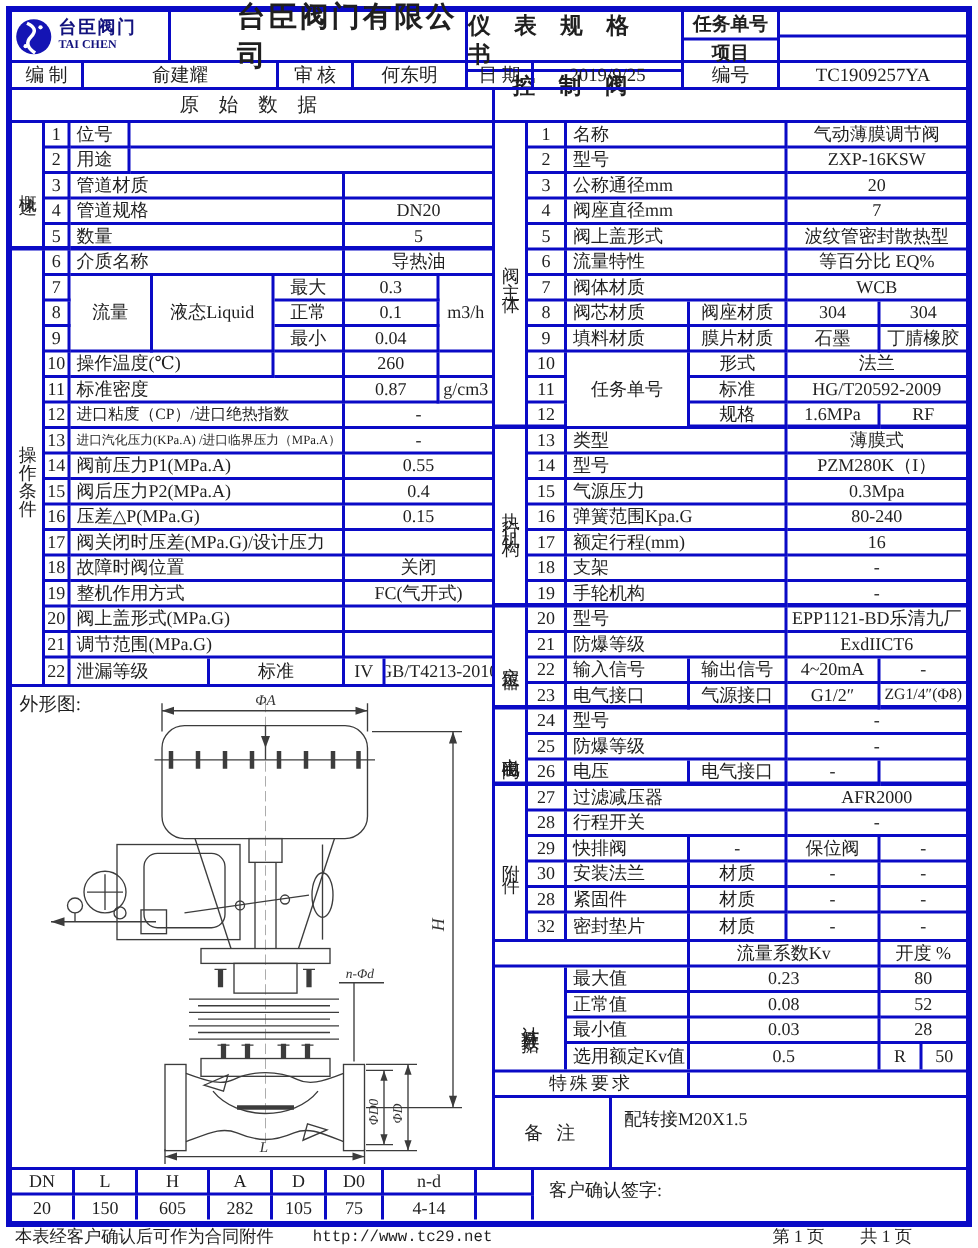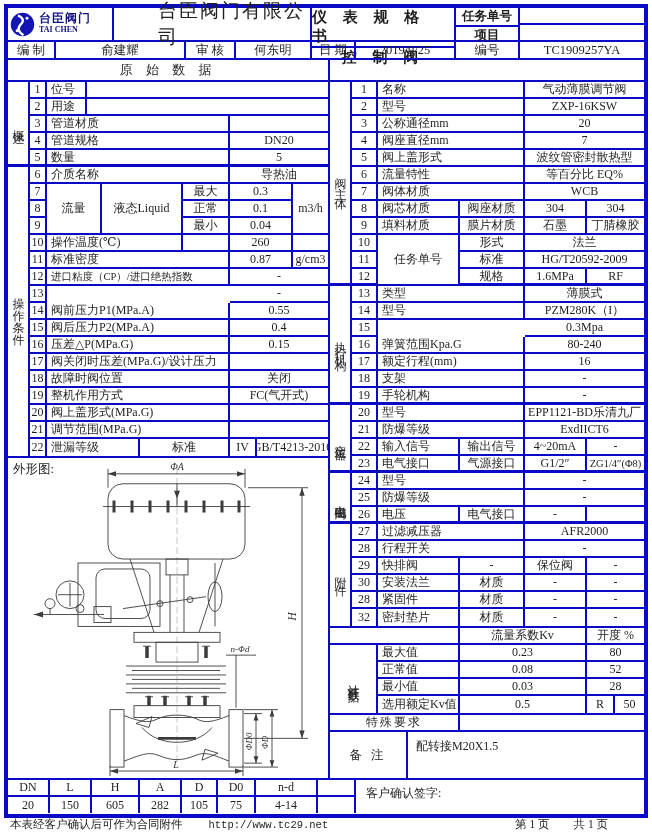--- a/index.html
+++ b/index.html
@@ -13,21 +13,21 @@
 .lab{justify-content:flex-start;padding-left:4px;}
 .er{border-right:none;} .eb{border-bottom:none;} .hb{border-bottom:3px solid var(--b);}
 .vtx{writing-mode:vertical-rl;text-orientation:upright;letter-spacing:6px;}
 .sm{font-size:8.5px;}
 
 .hrow1{height:34px;display:flex;border-bottom:2px solid var(--b);}
 .hlogo{width:106px;border-right:2px solid var(--b);display:flex;align-items:center;padding-left:1px;gap:3px;}
 .hlogo .lt{display:flex;flex-direction:column;line-height:11px;color:#13137e;}
 .hlogo .lt .l1{font-size:12px;font-weight:bold;letter-spacing:1px;}
 .hlogo .lt .l2{font-size:8px;font-weight:bold;}
-.hcompany{width:198px;border-right:2px solid var(--b);display:flex;align-items:center;justify-content:center;font-size:19px;font-weight:normal;letter-spacing:2px;padding-left:44px;}
+.hcompany{width:198px;border-right:2px solid var(--b);display:flex;align-items:center;justify-content:center;font-size:19px;font-weight:bold;letter-spacing:2px;padding-left:44px;}
 .hstack{display:flex;flex-direction:column;}
 .hstack>div{flex:1;display:flex;align-items:center;justify-content:center;}
 .tcol{width:144px;border-right:2px solid var(--b);}
 .tcol>div{font-size:15px;font-weight:bold;letter-spacing:6px;}
 .tcol>div:first-child{border-bottom:2px solid var(--b);}
 .kcol{width:64px;border-right:2px solid var(--b);}
 .kcol>div{font-size:12.5px;font-weight:bold;}
 .kcol>div:first-child{border-bottom:2px solid var(--b);}
 .vcol{flex:1;}
 .vcol>div:first-child{border-bottom:2px solid var(--b);}
@@ -166,20 +166,21 @@
         <div class="c" style="grid-area:11/2">11</div>
         <div class="c lab" style="grid-area:11/3/12/8">标准密度</div>
         <div class="c" style="grid-area:11/8/12/10">0.87</div>
         <div class="c er" style="grid-area:11/10/12/11">g/cm3</div>
 
         <div class="c" style="grid-area:12/2">12</div>
         <div class="c lab" style="grid-area:12/3/13/8;font-size:10.5px">进口粘度（CP）/进口绝热指数</div>
         <div class="c er" style="grid-area:12/8/13/11">-</div>
 
         <div class="c" style="grid-area:13/2">13</div>
+        <div class="c lab sm" style="grid-area:13/3/14/8">进口汽化压力(KPa.A) /进口临界压力（MPa.A）</div>
         <div class="c er" style="grid-area:13/8/14/11">-</div>
 
         <div class="c" style="grid-area:14/2">14</div>
         <div class="c lab" style="grid-area:14/3/15/8">阀前压力P1(MPa.A)</div>
         <div class="c er" style="grid-area:14/8/15/11">0.55</div>
 
         <div class="c" style="grid-area:15/2">15</div>
         <div class="c lab" style="grid-area:15/3/16/8">阀后压力P2(MPa.A)</div>
         <div class="c er" style="grid-area:15/8/16/11">0.4</div>
 
@@ -370,20 +371,21 @@
         <div class="c hb" style="grid-area:12/5">1.6MPa</div>
         <div class="c er hb" style="grid-area:12/6">RF</div>
 
         <div class="c" style="grid-area:13/2">13</div>
         <div class="c lab" style="grid-area:13/3/14/5">类型</div>
         <div class="c er" style="grid-area:13/5/14/7">薄膜式</div>
         <div class="c" style="grid-area:14/2">14</div>
         <div class="c lab" style="grid-area:14/3/15/5">型号</div>
         <div class="c er" style="grid-area:14/5/15/7">PZM280K（I）</div>
         <div class="c" style="grid-area:15/2">15</div>
+        <div class="c lab" style="grid-area:15/3/16/5">气源压力</div>
         <div class="c er" style="grid-area:15/5/16/7">0.3Mpa</div>
         <div class="c" style="grid-area:16/2">16</div>
         <div class="c lab" style="grid-area:16/3/17/5">弹簧范围Kpa.G</div>
         <div class="c er" style="grid-area:16/5/17/7">80-240</div>
         <div class="c" style="grid-area:17/2">17</div>
         <div class="c lab" style="grid-area:17/3/18/5">额定行程(mm)</div>
         <div class="c er" style="grid-area:17/5/18/7">16</div>
         <div class="c" style="grid-area:18/2">18</div>
         <div class="c lab" style="grid-area:18/3/19/5">支架</div>
         <div class="c er" style="grid-area:18/5/19/7">-</div>

